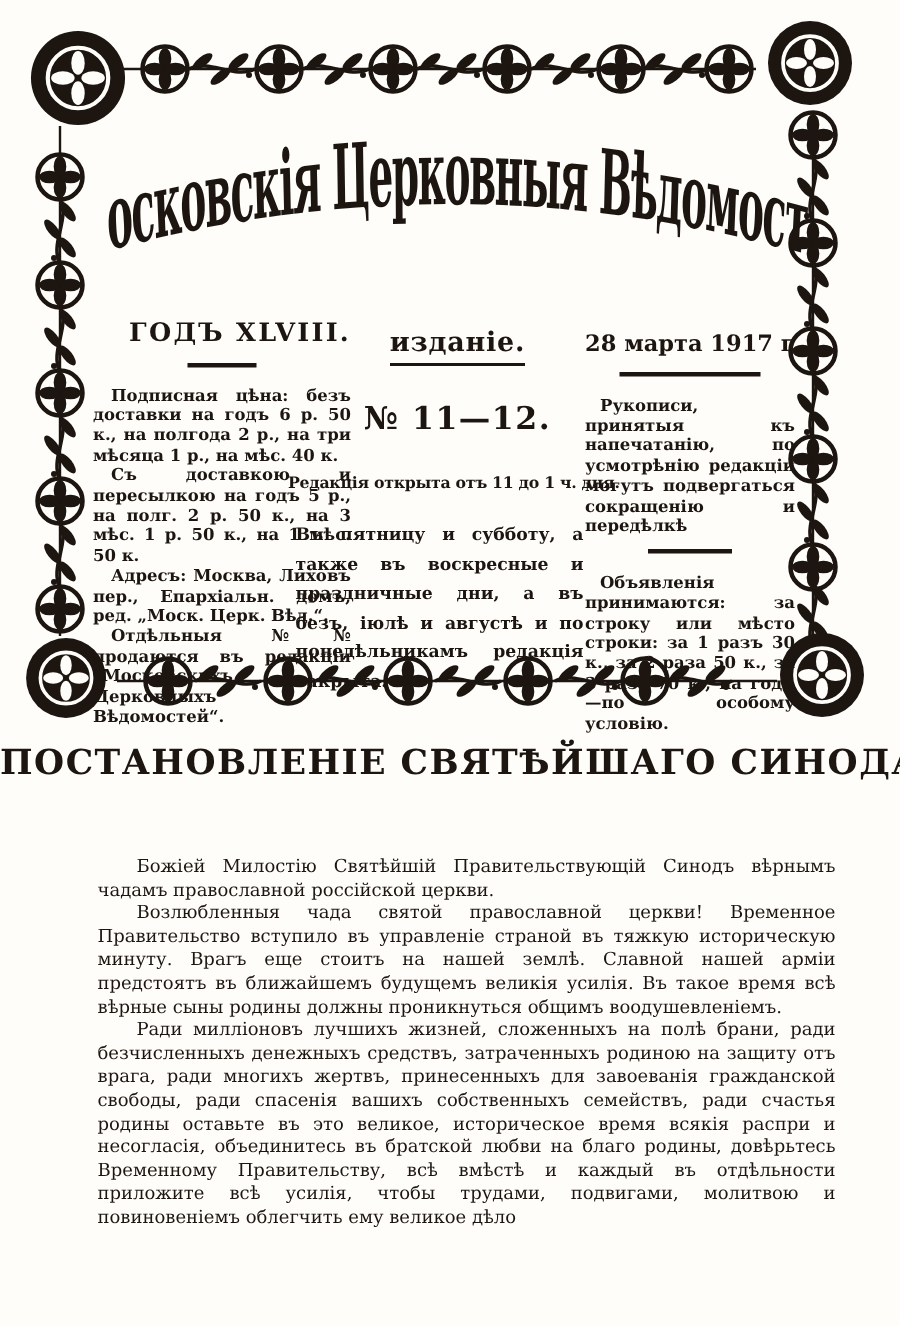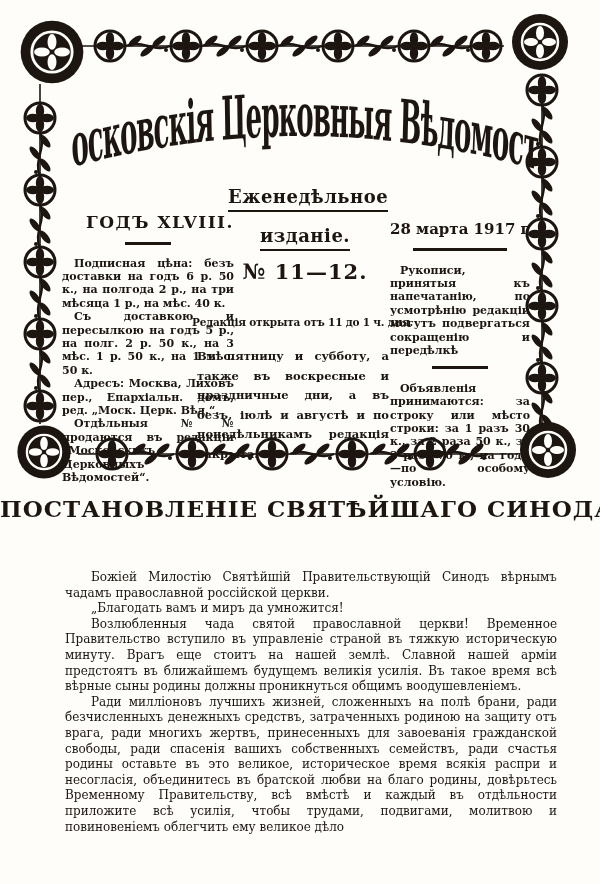--- a/index.html
+++ b/index.html
@@ -24,21 +24,21 @@
   .rule-div{width:56px;margin:9px auto 8px;}
 
   .smalltxt{font-size:11px;line-height:13.4px;font-weight:bold;text-align:justify;}
   .smalltxt p{margin:0;text-indent:12px;}
   .col-left .smalltxt{margin-top:12px;}
 
   .col-mid-top{left:228px;top:186px;width:154px;text-align:center;}
   .edition-line{display:inline-block;font-size:18px;font-weight:bold;letter-spacing:0.5px;
     border-bottom:2.5px solid #1c1510;padding-bottom:3px;white-space:nowrap;}
   .edition-gap{margin-top:13px;}
-  .issue-number{font-size:21px;font-weight:bold;letter-spacing:1px;margin-top:8px;white-space:nowrap;}
+  .issue-number{font-size:21px;font-weight:bold;letter-spacing:1px;margin-top:22px;white-space:nowrap;}
 
   .office-hours{left:192px;top:316px;width:206px;font-size:10.5px;font-weight:bold;
     letter-spacing:-0.2px;text-align:center;white-space:nowrap;}
   .office-closed{left:197px;top:347px;width:192px;font-size:11.5px;font-weight:bold;
     line-height:19.5px;text-align:justify;}
 
   .col-right{left:390px;top:220px;width:140px;}
   .date-label{font-size:15px;font-weight:bold;text-align:left;white-space:nowrap;}
   .col-right .smalltxt{margin-top:13px;}
   .col-right .smalltxt p{text-indent:10px;}
@@ -152,21 +152,21 @@
     <div class="rule rule-year"></div>
     <div class="smalltxt">
       <p>Подписная цѣна: безъ доставки на годъ 6 р. 50 к., на полгода 2 р., на три мѣсяца 1 р., на мѣс. 40 к.</p>
       <p>Съ доставкою и пересылкою на годъ 5 р., на полг. 2 р. 50 к., на 3 мѣс. 1 р. 50 к., на 1 мѣс. 50 к.</p>
       <p>Адресъ: Москва, Лиховъ пер., Епархіальн. домъ, ред. „Моск. Церк. Вѣд.“.</p>
       <p>Отдѣльныя №№ продаются въ редакціи „Московскихъ Церковныхъ Вѣдомостей“.</p>
     </div>
   </div>
 
   <div class="abs col-mid-top">
-    <span class="edition-line">Еженедѣльное</span><br>
+    <br>
     <span class="edition-line edition-gap">изданіе.</span>
     <div class="issue-number">№ 11—12.</div>
   </div>
 
   <div class="abs office-hours">Редакція открыта отъ 11 до 1 ч. дня.</div>
   <div class="abs office-closed">Въ пятницу и субботу, а также въ воскресные и праздничные дни, а въ безъ, іюлѣ и августѣ и по понедѣльникамъ редакція закрыта.</div>
 
   <div class="abs col-right">
     <div class="date-label">28 марта 1917 г.</div>
     <div class="rule rule-date"></div>
@@ -176,18 +176,17 @@
     <div class="rule rule-div"></div>
     <div class="smalltxt">
       <p>Объявленія принимаются: за строку или мѣсто строки: за 1 разъ 30 к., за 2 раза 50 к., за 3 раза 70 к., на годъ—по особому условію.</p>
     </div>
   </div>
 
   <div class="abs headline">ПОСТАНОВЛЕНІЕ СВЯТѢЙШАГО СИНОДА.</div>
 
   <div class="abs body-text">
     <p>Божіей Милостію Святѣйшій Правительствующій Синодъ вѣрнымъ чадамъ православной россійской церкви.</p>
-    <p>„Благодать вамъ и миръ да умножится!</p>
     <p>Возлюбленныя чада святой православной церкви! Временное Правительство вступило въ управленіе страной въ тяжкую историческую минуту. Врагъ еще стоитъ на нашей землѣ. Славной нашей арміи предстоятъ въ ближайшемъ будущемъ великія усилія. Въ такое время всѣ вѣрные сыны родины должны проникнуться общимъ воодушевленіемъ.</p>
     <p>Ради милліоновъ лучшихъ жизней, сложенныхъ на полѣ брани, ради безчисленныхъ денежныхъ средствъ, затраченныхъ родиною на защиту отъ врага, ради многихъ жертвъ, принесенныхъ для завоеванія гражданской свободы, ради спасенія вашихъ собственныхъ семействъ, ради счастья родины оставьте въ это великое, историческое время всякія распри и несогласія, объединитесь въ братской любви на благо родины, довѣрьтесь Временному Правительству, всѣ вмѣстѣ и каждый въ отдѣльности приложите всѣ усилія, чтобы трудами, подвигами, молитвою и повиновеніемъ облегчить ему великое дѣло</p>
   </div>
 
 </div>
 
 </body></html>

